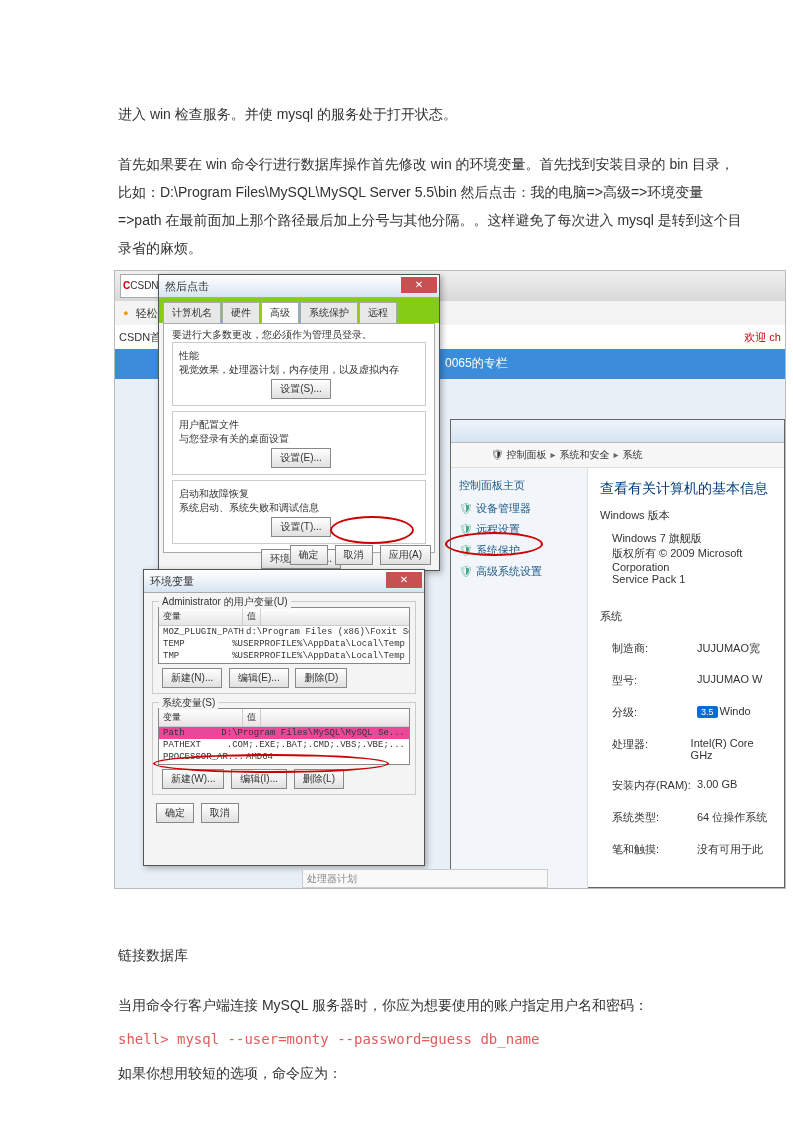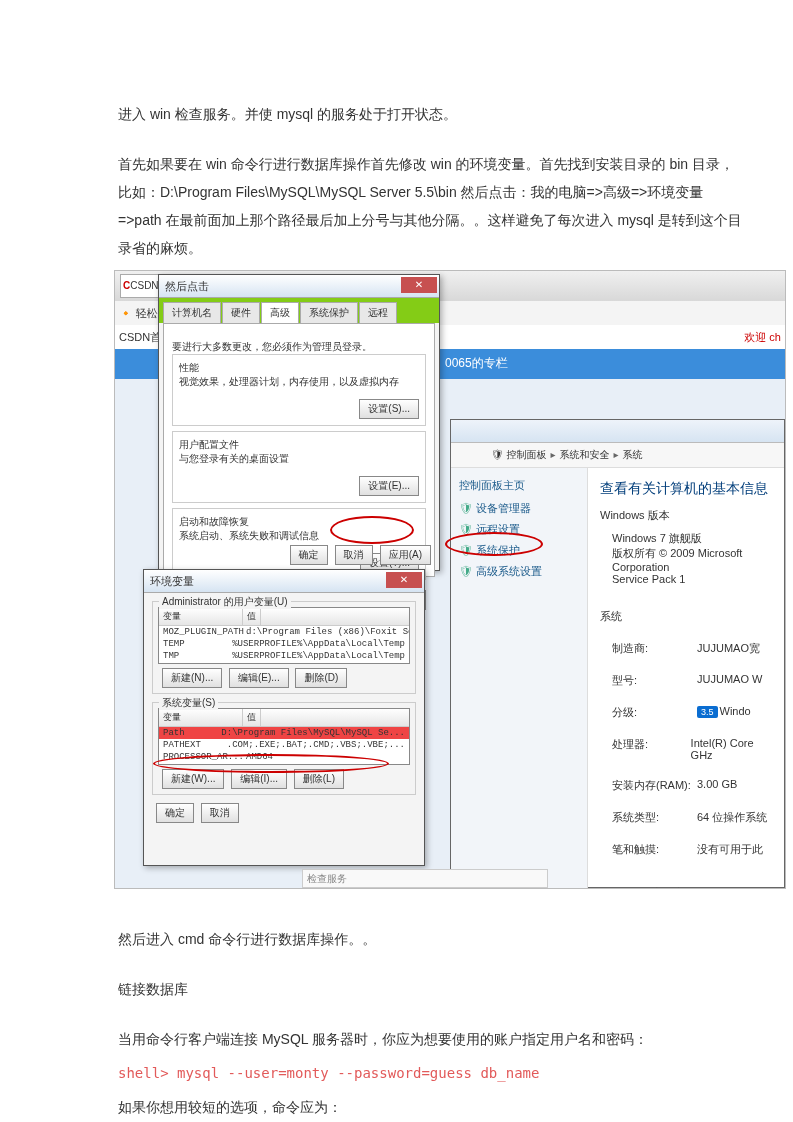--- a/index.html
+++ b/index.html
@@ -15,37 +15,37 @@
 .welcome{position:absolute;right:4px;top:54px;color:#c00;font-size:11px;line-height:24px}
 .blue-band{position:absolute;left:0;top:78px;right:0;height:30px;background:#3b8ddb}
 .blue-band-text{position:absolute;left:330px;top:84px;color:#fff;font-size:12px}
 
 .sysprop{position:absolute;left:43px;top:3px;width:280px;height:295px;background:#f4f4f4;border:1px solid #555;box-shadow:2px 2px 6px rgba(0,0,0,.3)}
 .sysprop-title{height:22px;background:linear-gradient(#fff,#d6e4f2);border-bottom:1px solid #aaa;font-size:11px;line-height:22px;padding-left:6px}
 .close-x{position:absolute;right:2px;top:2px;width:36px;height:16px;background:#c75050;color:#fff;text-align:center;font-size:10px;line-height:16px}
 .tabs{display:flex;padding:4px 4px 0 4px;background:#84cc16;font-size:10px}
 .tab{padding:3px 8px;border:1px solid #aaa;border-bottom:none;background:#e8e8e8;margin-right:1px}
 .tab.active{background:#fff}
-.tab-body{background:#fff;margin:0 4px;padding:16px 8px;border:1px solid #aaa;font-size:10px;height:220px}
+.tab-body{background:#fff;margin:0 4px;padding:4px 8px;border:1px solid #aaa;font-size:10px;height:220px}
 .groupbox{border:1px solid #ccc;padding:6px;margin-bottom:5px;position:relative}
 .btn{display:inline-block;border:1px solid #888;background:linear-gradient(#fff,#e0e0e0);padding:2px 8px;font-size:10px;margin-left:4px}
-.btn-row{text-align:right;margin-top:10px}
+.btn-row{text-align:center;margin-top:2px}
 .dialog-btns{position:absolute;bottom:5px;right:8px}
 .red-circle1{position:absolute;border:2px solid #c00;border-radius:50%;width:80px;height:24px;left:215px;top:245px;pointer-events:none}
 
 .envvar{position:absolute;left:28px;top:298px;width:280px;height:295px;background:#f4f4f4;border:1px solid #555;box-shadow:2px 2px 6px rgba(0,0,0,.3)}
 .env-body{padding:8px;font-size:10px}
 .env-group{border:1px solid #ccc;padding:5px;margin-bottom:8px;position:relative}
 .env-group-label{position:absolute;top:-7px;left:6px;background:#f4f4f4;padding:0 3px;font-size:10px}
 .env-table{border:1px solid #888;background:#fff;height:55px;overflow:hidden;margin-bottom:4px}
 .env-table-head{display:flex;background:linear-gradient(#fff,#e6e6e6);border-bottom:1px solid #ccc;font-size:9px}
 .env-th{padding:2px 4px;border-right:1px solid #ccc}
 .env-th:first-child{width:75px}
 .env-row{display:flex;font-size:9px;font-family:'Courier New',monospace}
-.env-row.sel{background:#ef4444}
+.env-row.sel{background:#ec4899}
 .env-td{padding:1px 4px;white-space:nowrap}
 .env-td:first-child{width:75px}
 .env-btn-row{text-align:left}
 .red-underline{position:absolute;border:2px solid #c00;border-radius:50%;width:232px;height:15px;left:38px;top:483px;pointer-events:none}
 
 .cpanel{position:absolute;left:335px;top:148px;right:0;bottom:0;background:#fff;border:1px solid #666}
 .cp-titlebar{height:22px;background:linear-gradient(#eef3fa,#d6e4f2);border-bottom:1px solid #bbb}
 .cp-addr{height:24px;background:#f7f7f7;border-bottom:1px solid #ddd;font-size:10px;line-height:24px;padding-left:40px}
 .cp-addr .arr{color:#666;margin:0 4px}
 .cp-body{display:flex;height:420px}
@@ -244,24 +244,23 @@
         <div>JUJUMAO宽带宝藏论坛 支持</div>
         <div class="cp-row">
               <div class="k">网站:</div>
               <div class="v link-blue">联机支持</div>
             </div>
       </div>
     </div>
 
   </div>
   <div class="red-circle2"></div>
-  <div class="upload">检查服务</div>
+  <div class="upload">处理器计划</div>
 </div>
 
 <br>
-<p>然后进入 cmd 命令行进行数据库操作。。</p>
 <br>
 <p>链接数据库</p>
 <br>
 <p>当用命令行客户端连接 MySQL 服务器时，你应为想要使用的账户指定用户名和密码：</p>
 <p class="code-red">shell&gt; mysql --user=monty --password=guess db_name</p>
 <p>如果你想用较短的选项，命令应为：</p>
 </div>
 
 </body></html>

